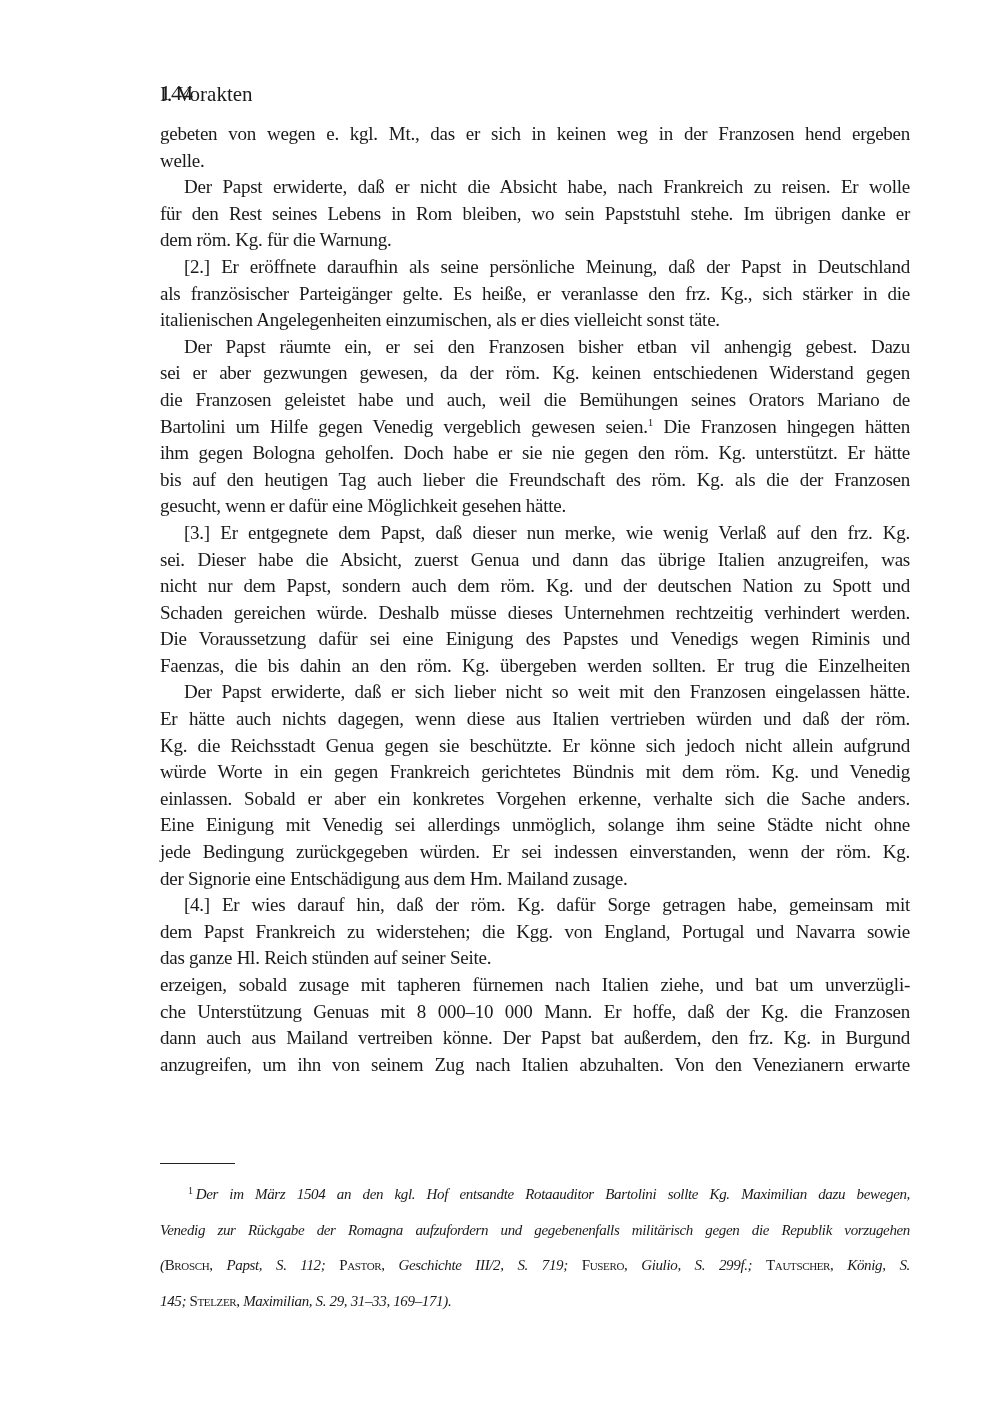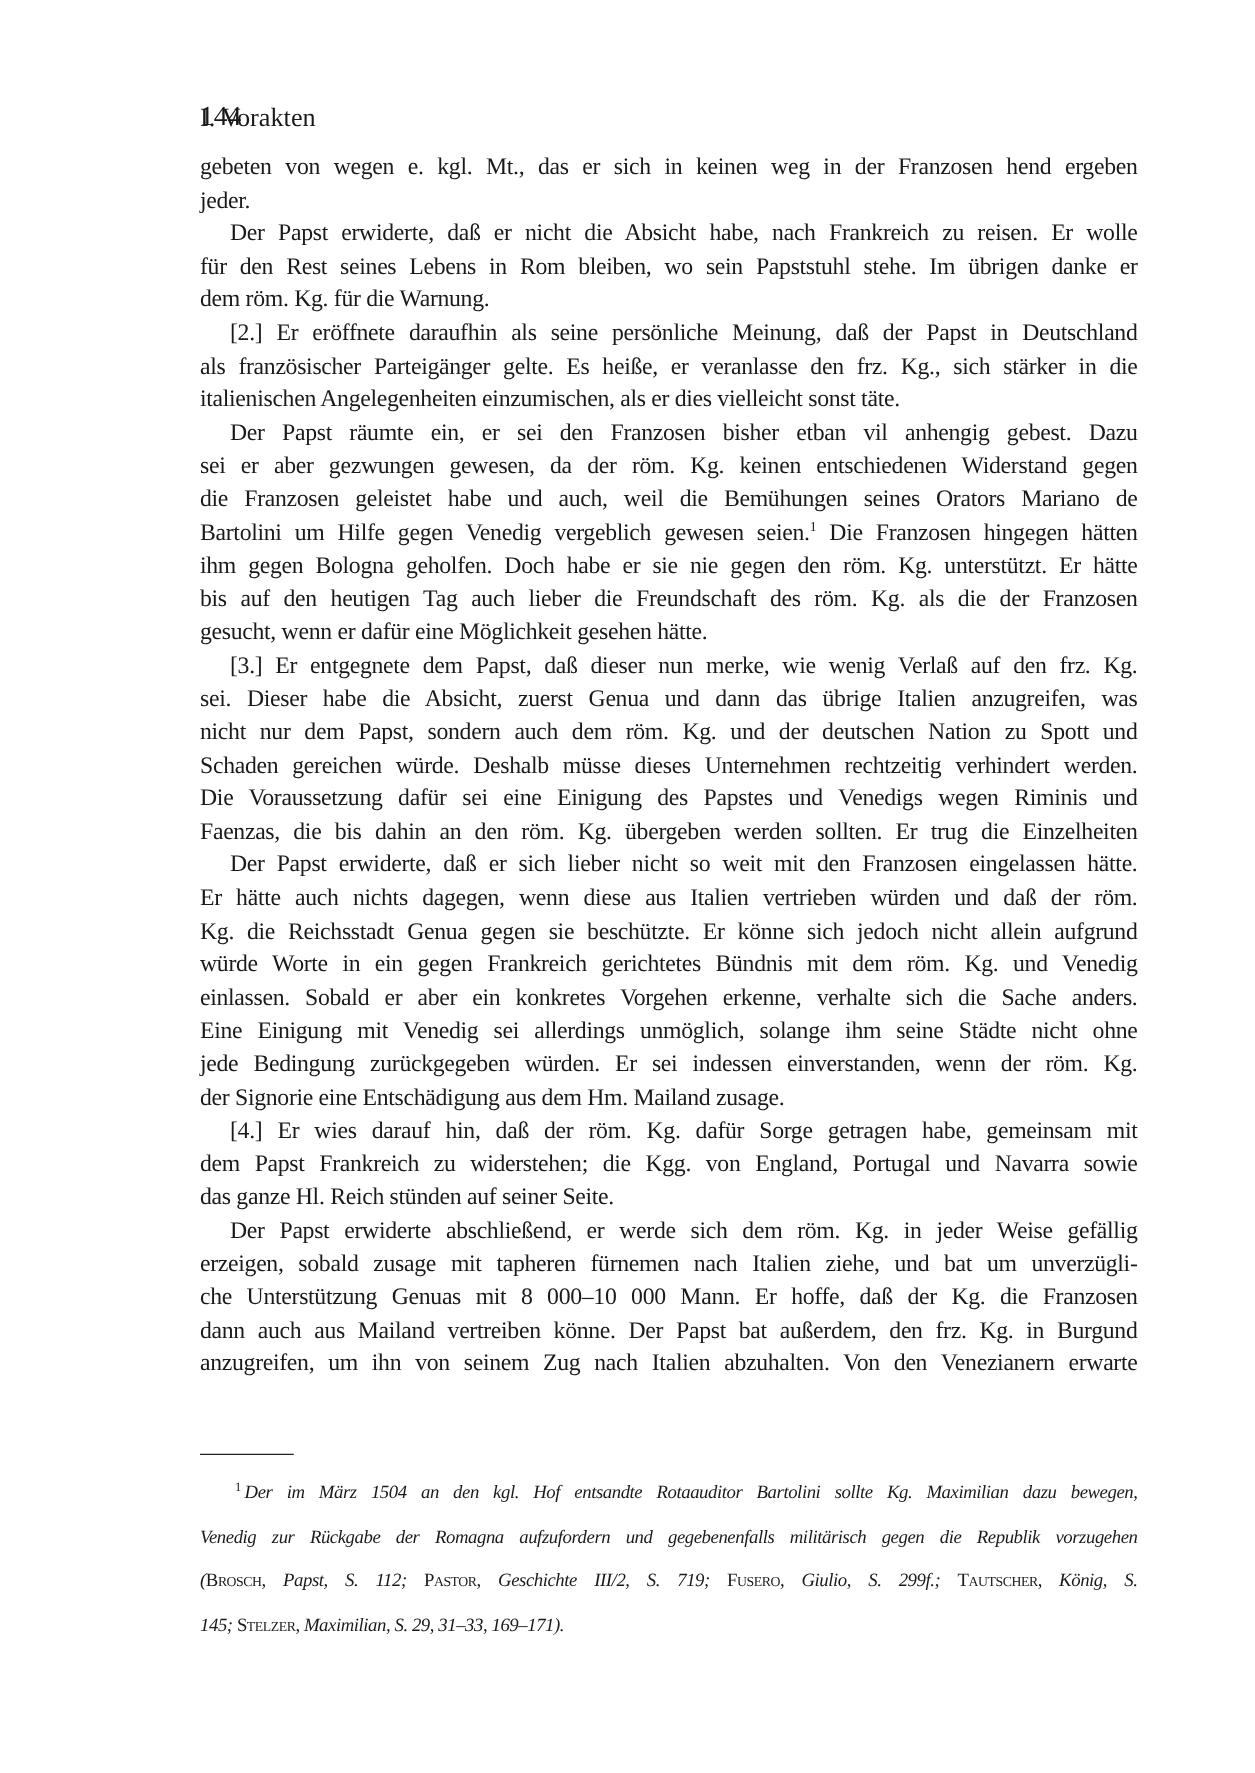--- a/index.html
+++ b/index.html
@@ -40,21 +40,21 @@
 
 <div class="page">
 
   <div class="header">
     <span class="page-number">144</span>
     <div class="running-head">I. Vorakten</div>
   </div>
 
   <div class="body">
     <span class="line">gebeten von wegen e. kgl. Mt., das er sich in keinen weg in der Franzosen hend ergeben</span>
-    <span class="line last">jeder.</span>
+    <span class="line last">welle.</span>
 
     <span class="line indent it">Der Papst erwiderte, daß er nicht die Absicht habe, nach Frankreich zu reisen. Er wolle</span>
     <span class="line it">für den Rest seines Lebens in Rom bleiben, wo sein Papststuhl stehe. Im übrigen danke er</span>
     <span class="line last it">dem röm. Kg. für die Warnung.</span>
 
     <span class="line indent it">[2.] Er eröffnete daraufhin als seine persönliche Meinung, daß der Papst in Deutschland</span>
     <span class="line it">als französischer Parteigänger gelte. Es heiße, er veranlasse den frz. Kg., sich stärker in die</span>
     <span class="line last it">italienischen Angelegenheiten einzumischen, als er dies vielleicht sonst täte.</span>
 
     <span class="line indent"><span class="it">Der Papst räumte ein, er sei den Franzosen bisher</span><span class="rm"> etban vil anhengig gebest.</span><span class="it"> Dazu</span></span>
@@ -78,21 +78,20 @@
     <span class="line it">würde Worte in ein gegen Frankreich gerichtetes Bündnis mit dem röm. Kg. und Venedig</span>
     <span class="line it">einlassen. Sobald er aber ein konkretes Vorgehen erkenne, verhalte sich die Sache anders.</span>
     <span class="line it">Eine Einigung mit Venedig sei allerdings unmöglich, solange ihm seine Städte nicht ohne</span>
     <span class="line it">jede Bedingung zurückgegeben würden. Er sei indessen einverstanden, wenn der röm. Kg.</span>
     <span class="line last it">der Signorie eine Entschädigung aus dem Hm. Mailand zusage.</span>
 
     <span class="line indent it">[4.] Er wies darauf hin, daß der röm. Kg. dafür Sorge getragen habe, gemeinsam mit</span>
     <span class="line it">dem Papst Frankreich zu widerstehen; die Kgg. von England, Portugal und Navarra sowie</span>
     <span class="line last it">das ganze Hl. Reich stünden auf seiner Seite.</span>
 
-    <span class="line indent it">Der Papst erwiderte abschließend, er werde sich dem röm. Kg. in jeder Weise gefällig</span>
     <span class="line"><span class="it">erzeigen, sobald zusage</span><span class="rm"> mit tapheren fürnemen </span><span class="it">nach Italien ziehe, und bat um unverzügli-</span></span>
     <span class="line it">che Unterstützung Genuas mit 8 000–10 000 Mann. Er hoffe, daß der Kg. die Franzosen</span>
     <span class="line it">dann auch aus Mailand vertreiben könne. Der Papst bat außerdem, den frz. Kg. in Burgund</span>
     <span class="line it">anzugreifen, um ihn von seinem Zug nach Italien abzuhalten. Von den Venezianern erwarte</span>
   </div>
 
   <div class="fn-rule"></div>
 
   <div class="footnotes">
     <span class="fline indent"><span class="fn-mark">1</span><span>Der im März 1504 an den kgl. Hof entsandte Rotaauditor Bartolini sollte Kg. Maximilian dazu bewegen,</span></span>

